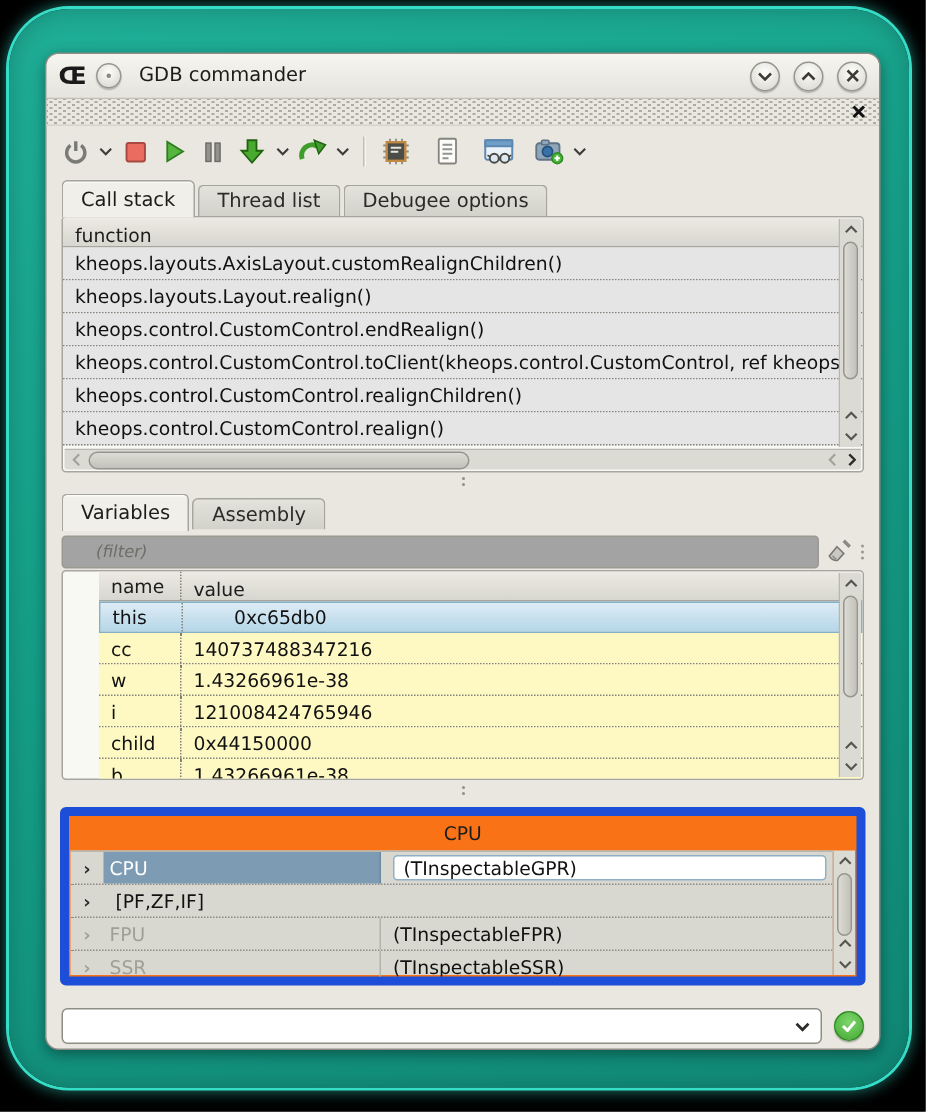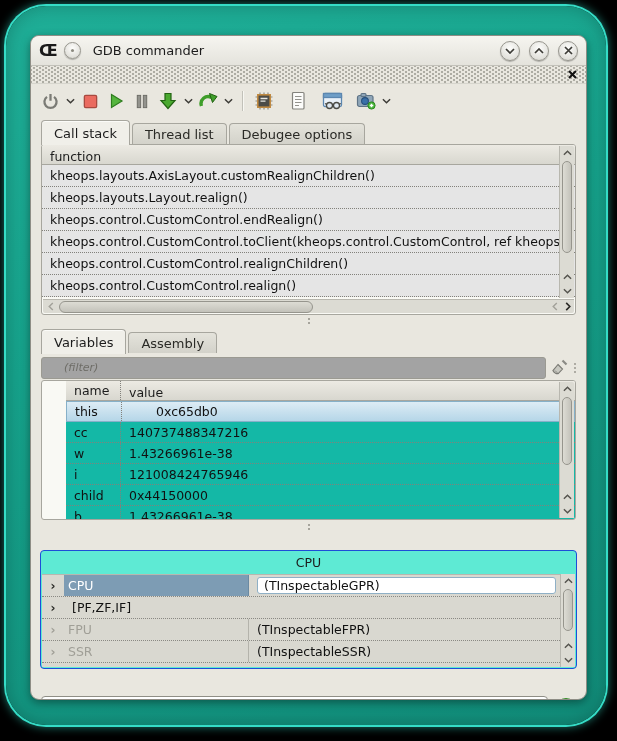--- a/index.html
+++ b/index.html
@@ -103,30 +103,30 @@
   .filter-input::placeholder { color:#6e6d67; font-style:italic; }
   .broombtn { width:26px; height:24px; display:flex; align-items:center; justify-content:center; }
   .vgrip { display:flex; flex-direction:column; gap:2px; margin-left:2px; }
   .vgrip i { width:2px; height:2px; border-radius:50%; background:#9a9991; }
 
   .panel-vars { flex:0 0 140px; height:140px;padding-left:24px; }
   .vh-name { width:55px; padding-left:8px; border-right:1px dotted #82817b; height:100%;
              display:flex; align-items:center; }
   .vh-val { padding-left:8px; }
   .var-row { height:21px; display:flex; align-items:stretch; font-size:12.5px; color:#111;
-             border-bottom:1px dotted #82817b; background:#14b8a6; padding-right:18px; }
+             border-bottom:1px dotted #82817b; background:#fef9c3; padding-right:18px; }
   .var-name { width:55px; flex:0 0 55px; padding-left:8px; border-right:1px dotted #82817b;
               display:flex; align-items:center; }
   .var-val { padding-left:8px; display:flex; align-items:center; white-space:nowrap; }
   .var-row.selected { background:linear-gradient(#ddecf5,#b5d6e8);
                       border:1px solid #86b0c8; border-bottom:1px solid #86b0c8;gap:26px; }
 
   
-  .cpugroup { flex:0 0 119px; height:119px; margin:17px 9px; border:1px solid #1d4ed8;
-              border-radius:4px; background:#5eead4; position:relative; overflow:hidden; }
+  .cpugroup { flex:0 0 119px; height:119px; margin:5px 9px; border:6px solid #1d4ed8;
+              border-radius:4px; background:#f97316; position:relative; overflow:hidden; }
   .cpu-title { height:22px; display:flex; align-items:center; justify-content:center;
                font-size:12.5px; color:#1c1c1c; }
   .cpu-table { position:absolute; left:1px; right:16px; top:23px; bottom:1px;
                background:#d9d8d0; border-top:1px solid #b8b7af; }
   .cpu-row { height:22px; display:flex; align-items:stretch; font-size:12.5px;
              border-bottom:1px dotted #8a8983; }
   .cpu-exp { width:22px; flex:0 0 22px; display:flex; align-items:center; justify-content:center;
              font-weight:bold; font-size:12px; color:#2a2a26; }
   .cpu-name { width:185px; flex:0 0 185px; display:flex; align-items:center; padding-left:4px;
               border-right:1px solid #b4b3ab; color:#111; }

